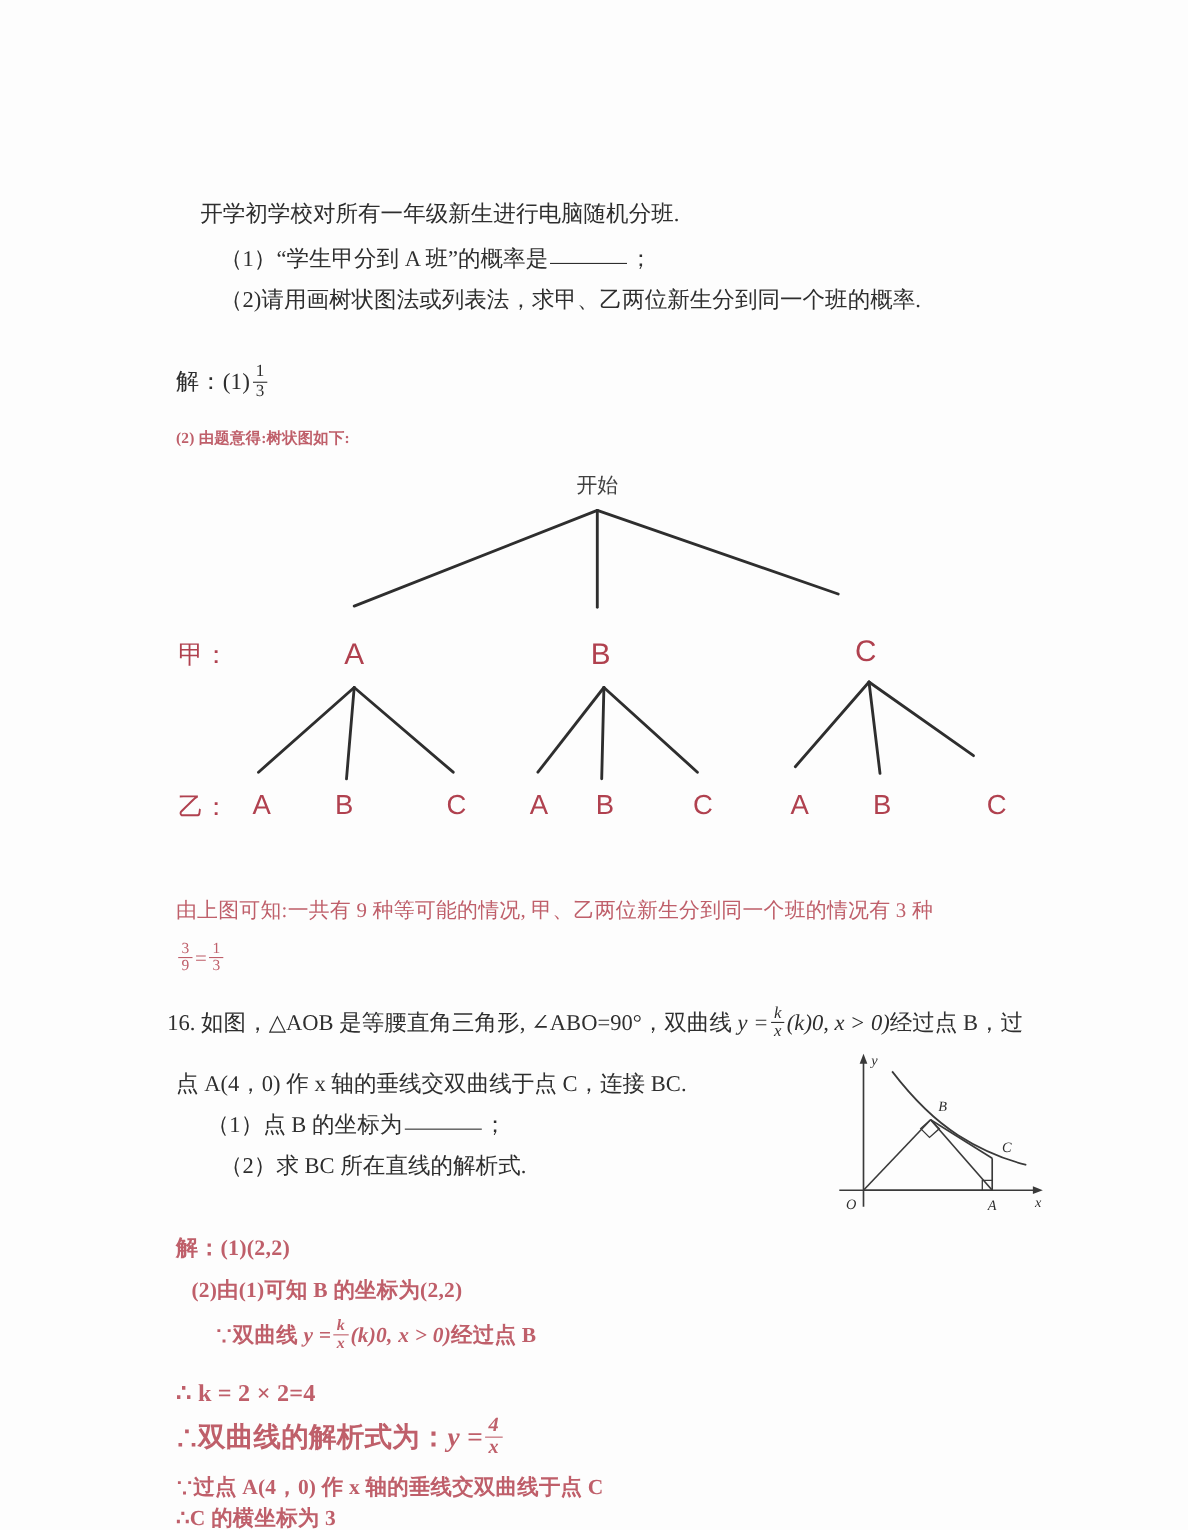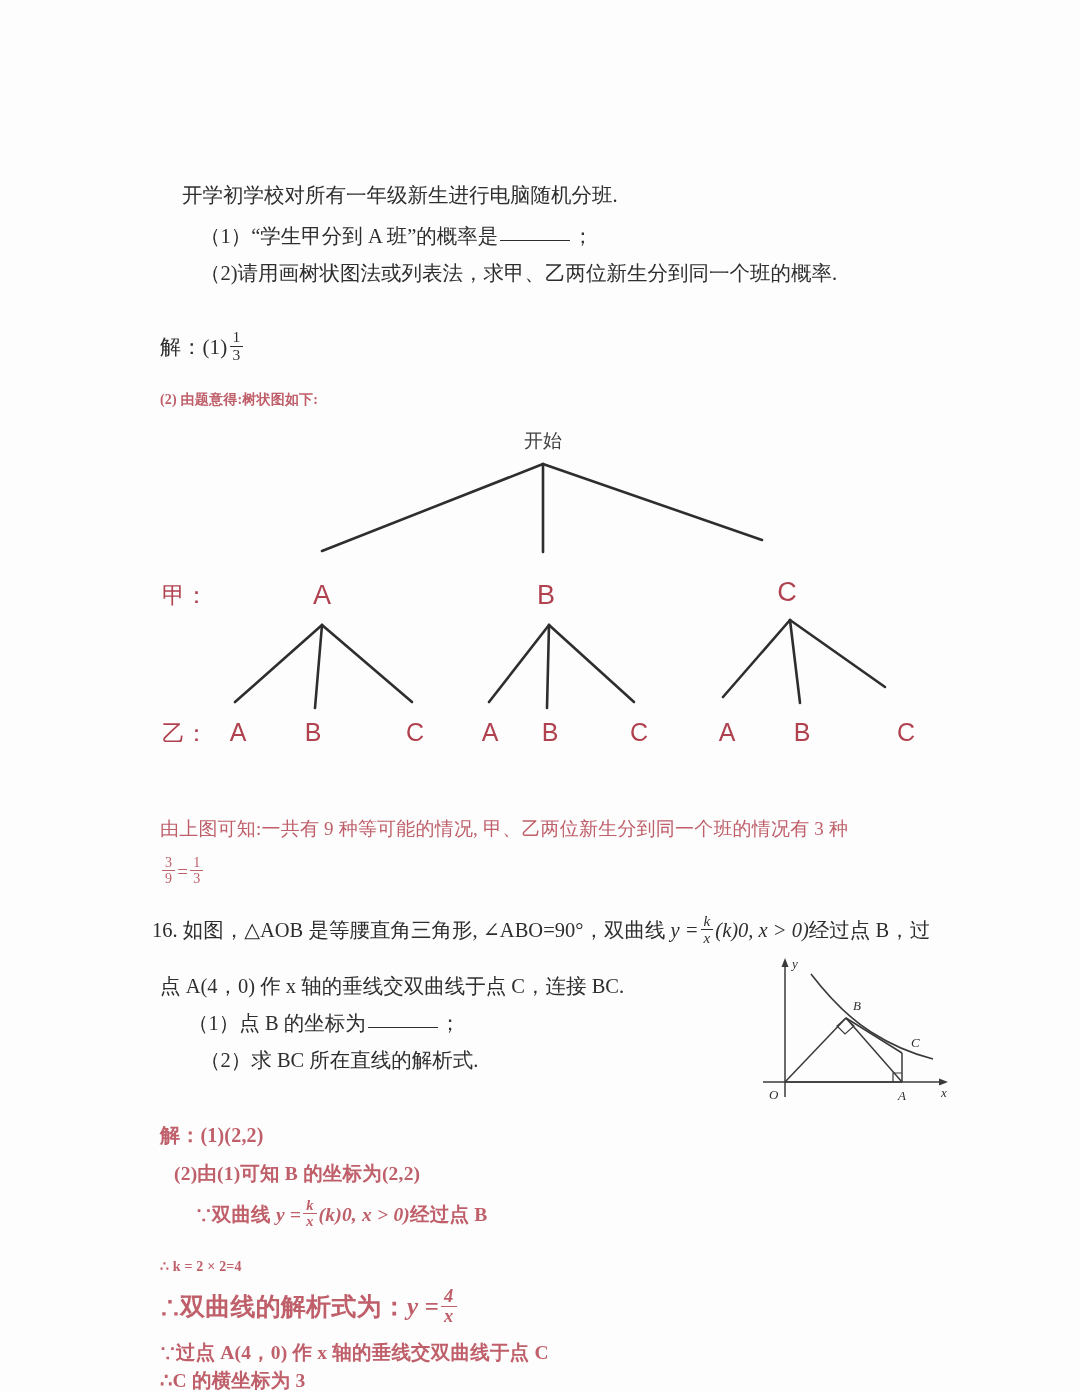--- a/index.html
+++ b/index.html
@@ -273,21 +273,21 @@
 
   <div class="blk ink-red bold" style="left:144px; top:1157px; font-size:19.5px;margin-left:30px;">
     <span>(2)由(1)可知 B 的坐标为(2,2)</span>
   </div>
 
   <div class="blk ink-red bold" style="left:160px; top:1198px; font-size:19.5px;margin-left:36px;">
     <span>∵双曲线</span>
     <span class="italic">y =</span><span class="frac italic"><span class="num">k</span><span class="den">x</span></span><span class="italic">(k)0, x &gt; 0)</span><span>经过点 B</span>
   </div>
 
-  <div class="blk ink-red bold" style="left:160px; top:1250px; font-size:14px;">
+  <div class="blk ink-red bold" style="left:160px; top:1250px; font-size:22px;">
     <span>∴ k = 2 × 2=4</span>
   </div>
 
   <div class="blk ink-red bold" style="left:160px; top:1290px; font-size:25px;">
     <span>∴双曲线的解析式为：</span><span class="italic">y =</span><span class="frac italic"><span class="num">4</span><span class="den">x</span></span>
   </div>
 
   <div class="blk ink-red bold" style="left:160px; top:1336px; font-size:19.5px;">
     <span>∵过点 A(4，0) 作 x 轴的垂线交双曲线于点 C</span>
   </div>

